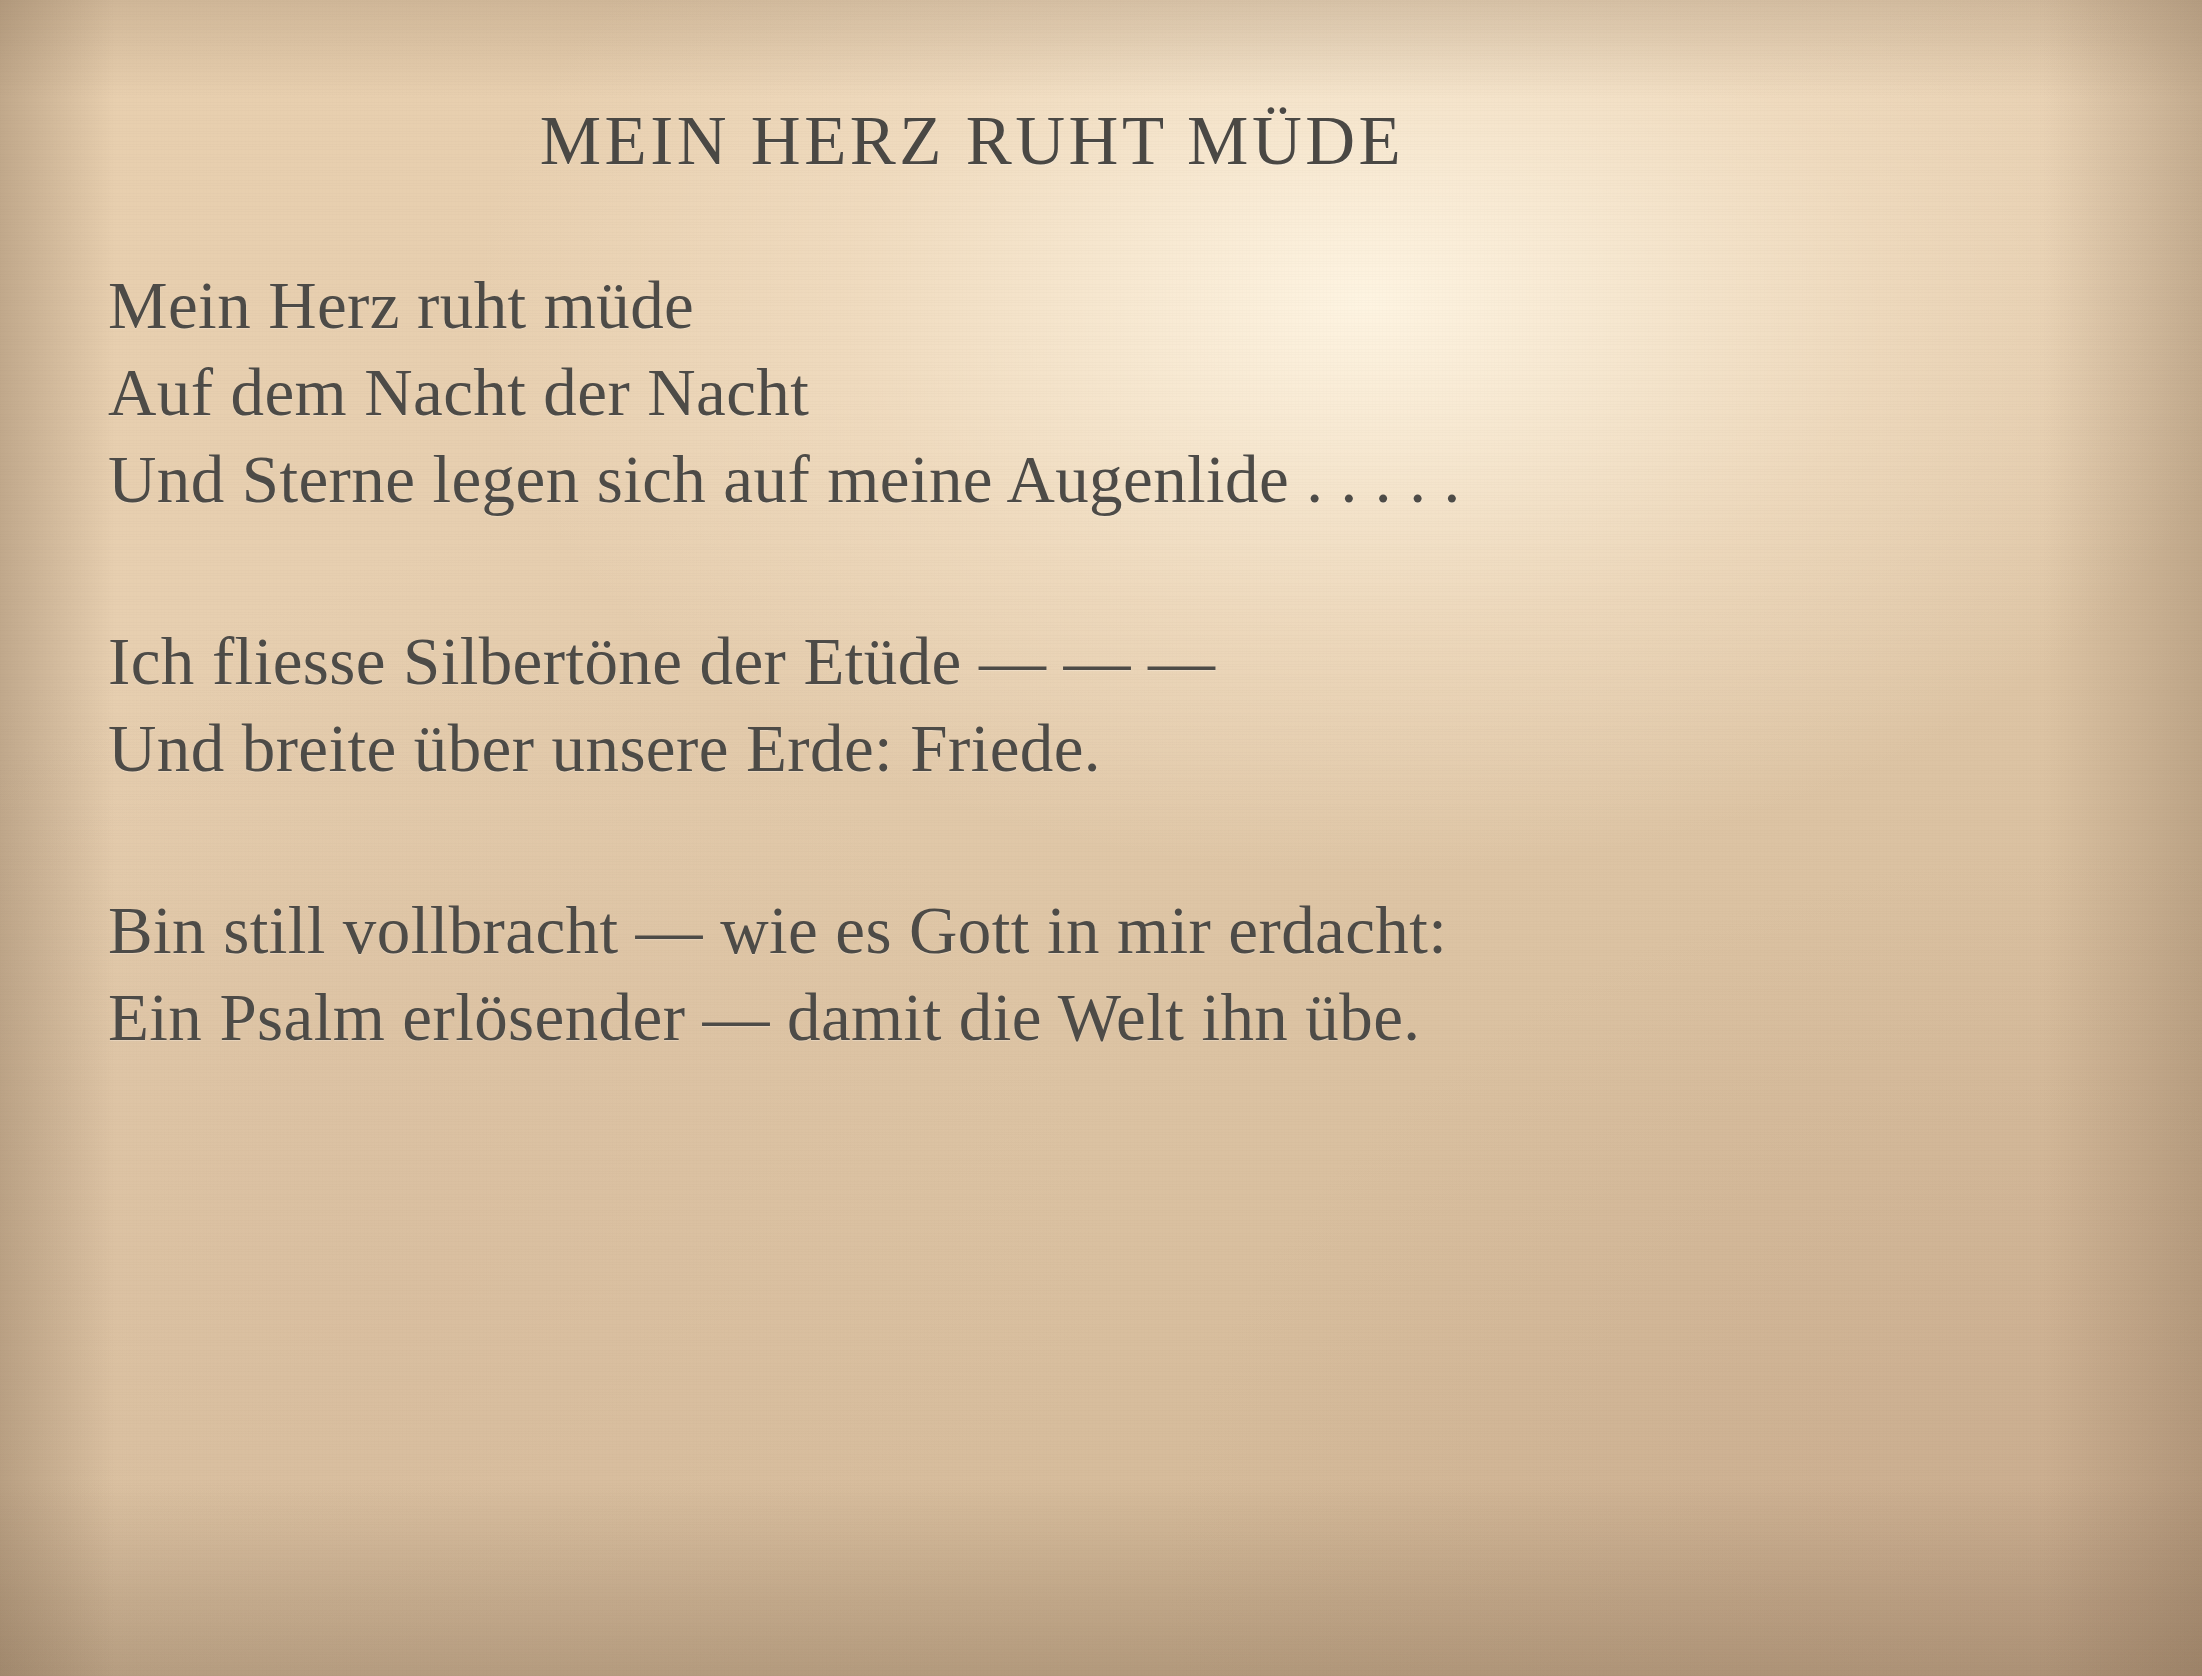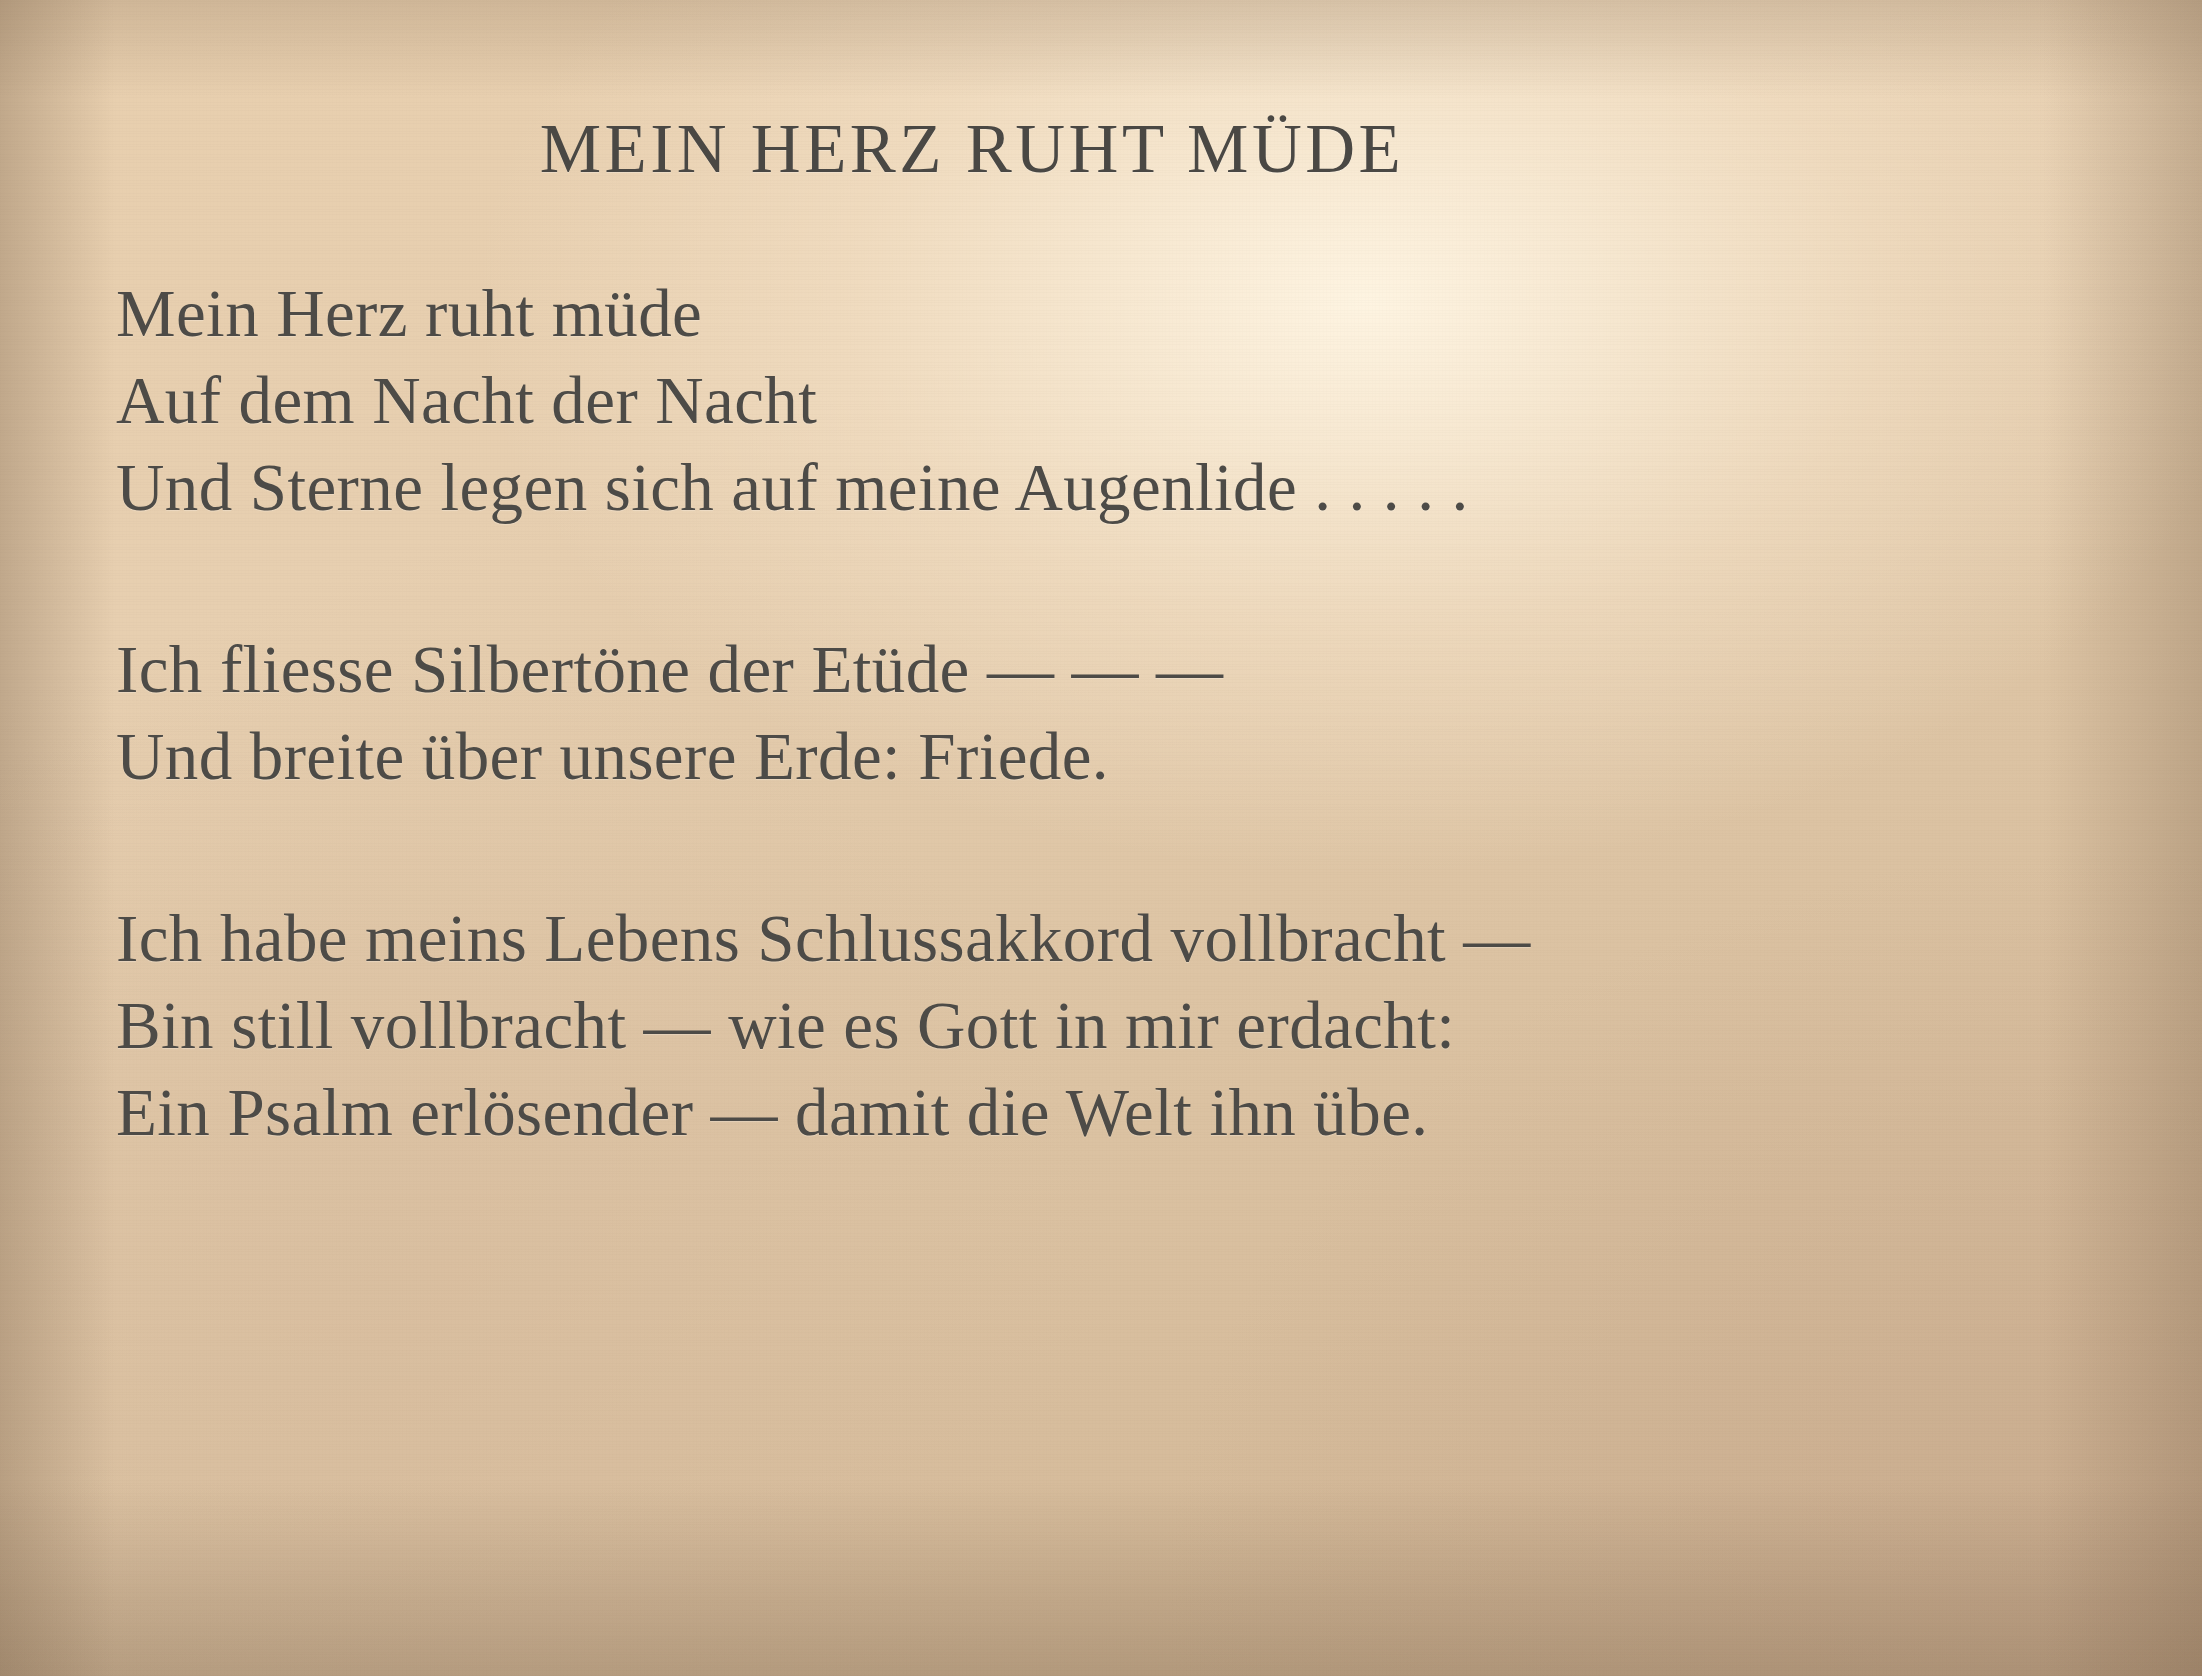--- a/index.html
+++ b/index.html
@@ -47,21 +47,21 @@
     pointer-events: none;
     opacity: 0.16;
     background-image:
       repeating-linear-gradient(0deg, rgba(90,70,50,0.10) 0px, rgba(90,70,50,0.10) 0.9px, rgba(255,255,255,0) 0.9px, rgba(255,255,255,0) 2.6px),
       repeating-linear-gradient(90deg, rgba(90,70,50,0.07) 0px, rgba(90,70,50,0.07) 0.9px, rgba(255,255,255,0) 0.9px, rgba(255,255,255,0) 3.5px);
   }
 
   .content {
     position: relative;
     z-index: 2;
-    padding: 8px;
+    padding: 0;
   }
 
   .poem-title {
     margin: 0;
     padding-top: 102px;
     text-align: center;
     font-family: "Liberation Serif", serif;
     font-weight: 400;
     font-size: 69px;
     letter-spacing: 3.5px;
@@ -116,21 +116,20 @@
         <div class="line">Auf dem Nacht der Nacht</div>
         <div class="line">Und Sterne legen sich auf meine Augenlide . . . . .</div>
       </div>
 
       <div class="stanza">
         <div class="line">Ich fliesse Silbertöne der Etüde — — —</div>
         <div class="line">Und breite über unsere Erde: Friede.</div>
       </div>
 
       <div class="stanza">
-        <div class="line">Ich habe meins Lebens Schlussakkord vollbracht —</div>
         <div class="line">Bin still vollbracht — wie es Gott in mir erdacht:</div>
         <div class="line">Ein Psalm erlösender — damit die Welt ihn übe.</div>
       </div>
 
     </div>
   </div>
 </div>
 
 
 </body></html>

